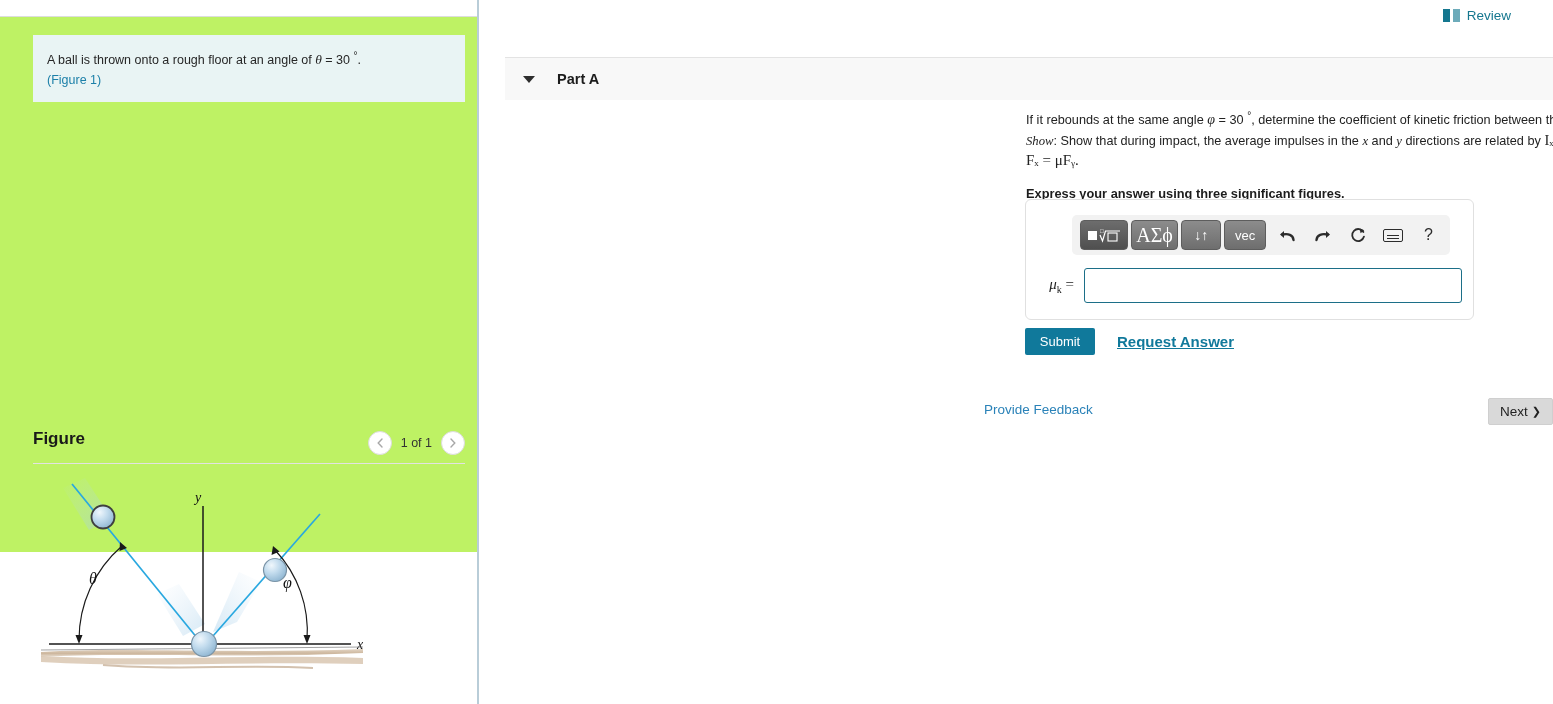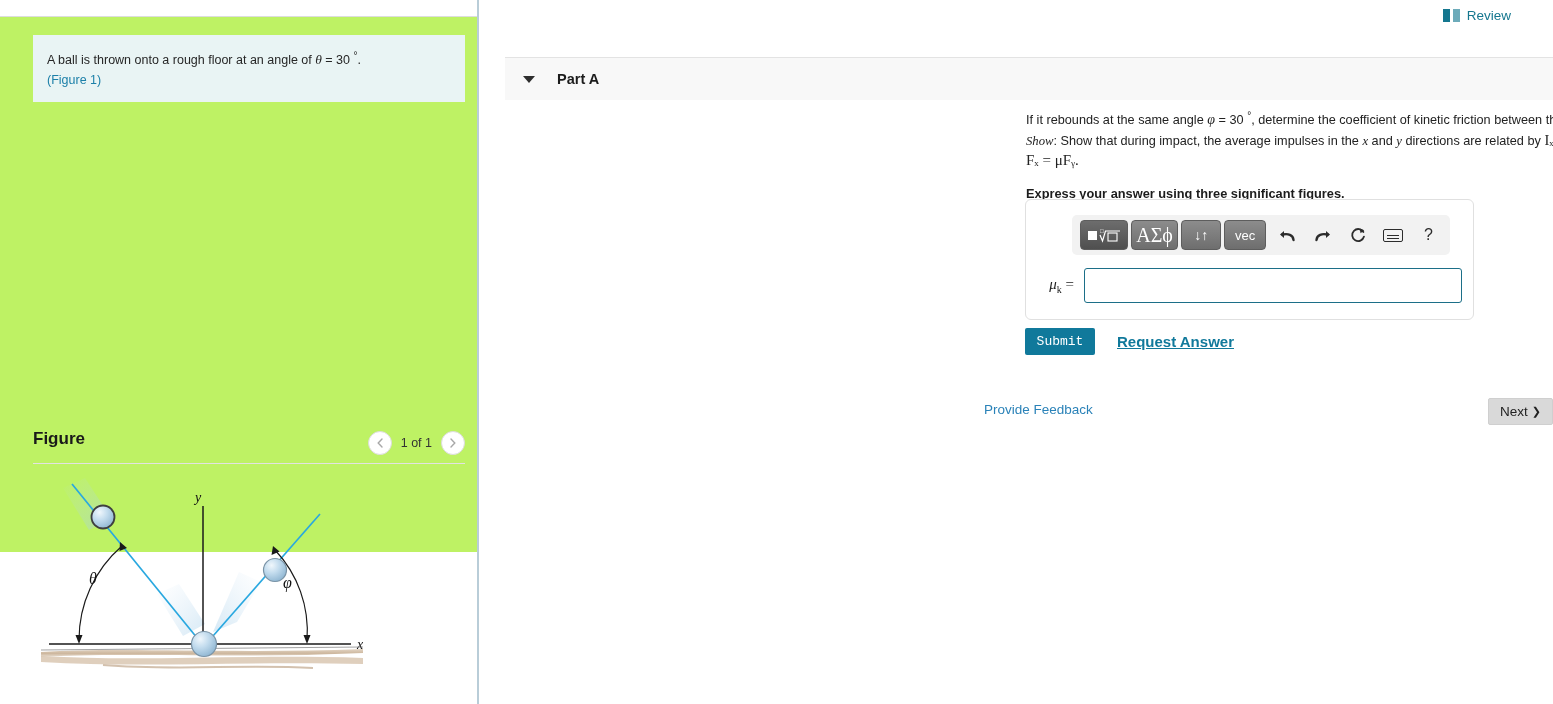--- a/index.html
+++ b/index.html
@@ -146,21 +146,21 @@
     font-size: 13px; padding: 0 8px; outline: none;
     font-family: "Liberation Sans", sans-serif;
   }
 
   .submit-row { position: absolute; left: 546px; top: 328px; display: flex; align-items: center; }
   .submit-btn {
     width: 70px; height: 27px;
     background: #10799b; color: #fff;
     border: none; border-radius: 2px;
     font-size: 13px; cursor: pointer;
-    font-family: Liberation Mono, monospace;
+    font-family: Liberation Sans, sans-serif;
   }
   .req-link {
     margin-left: 22px; color: #10799b; font-size: 15px;
     text-decoration: underline; font-weight: bold; cursor: pointer;
   }
 
   .feedback-link {
     position: absolute; left: 505px; top: 402px;
     color: #2a82b8; font-size: 13.5px; cursor: pointer;
   }

